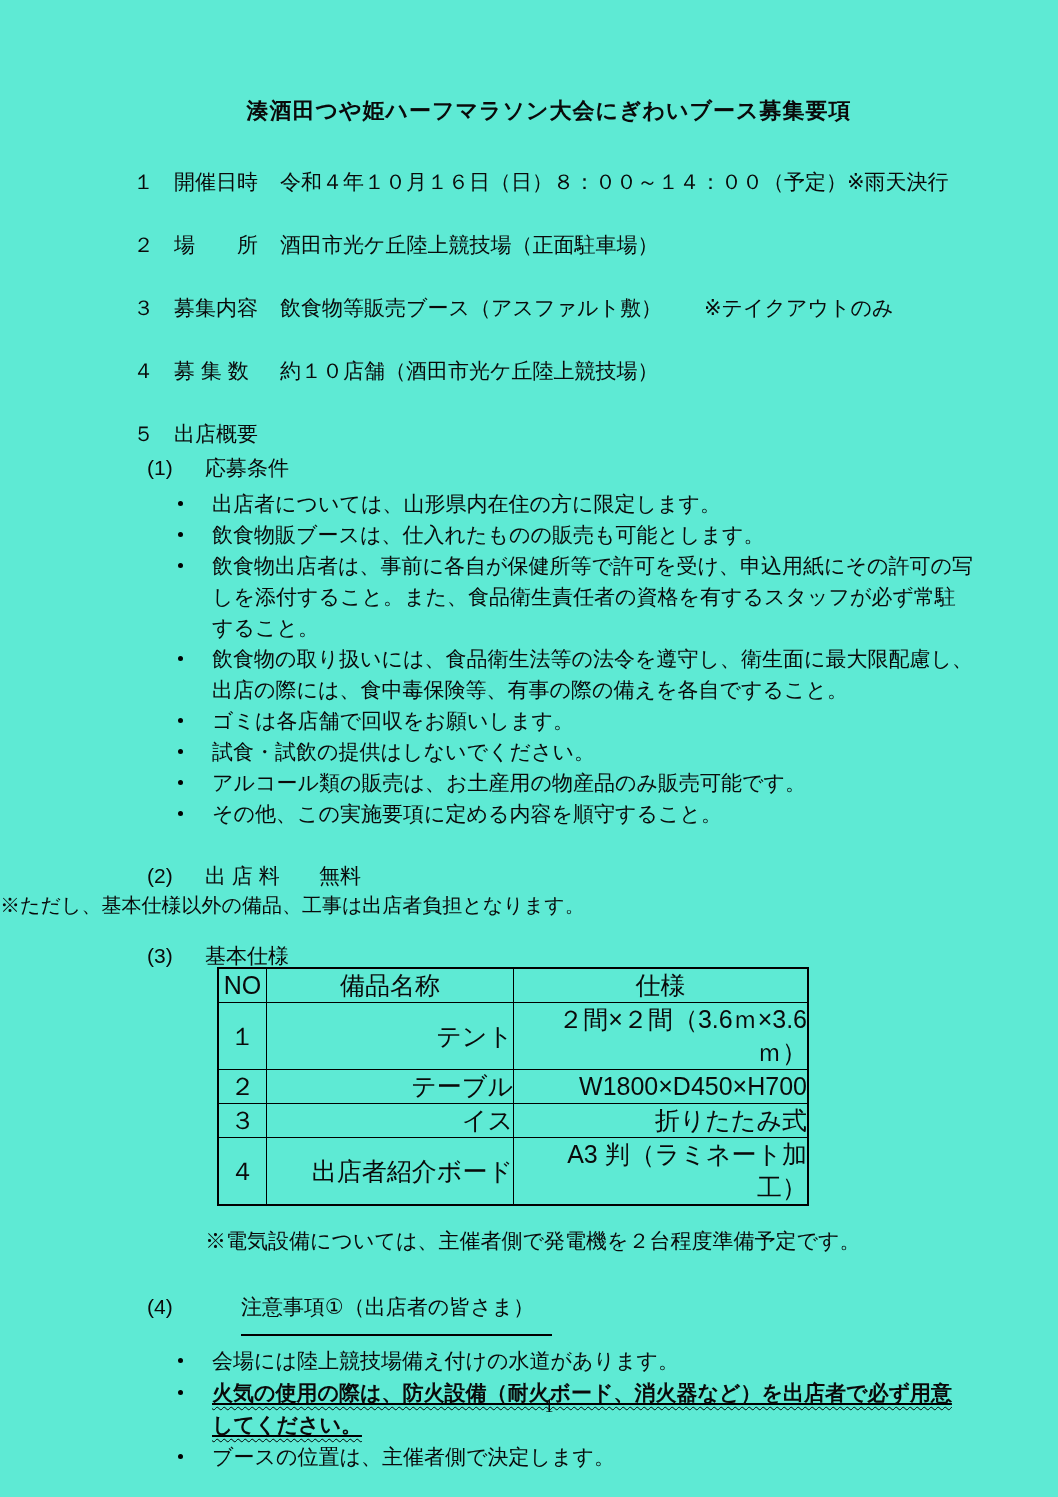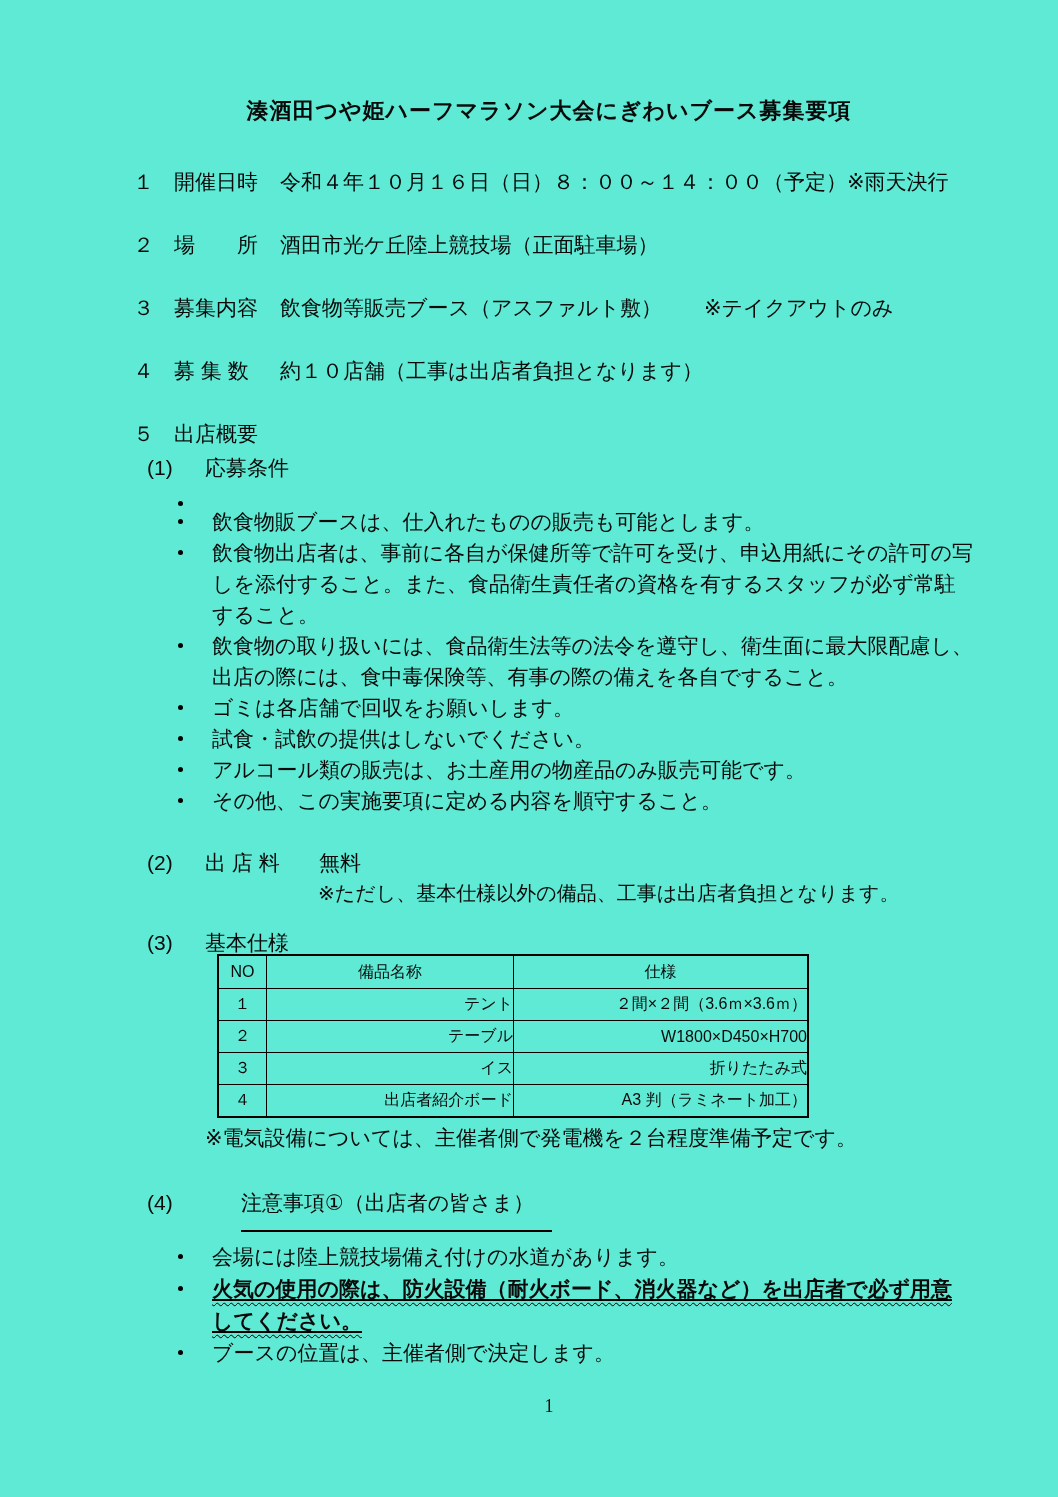--- a/index.html
+++ b/index.html
@@ -43,36 +43,36 @@
     border-radius: 50%; margin-top: 13px; margin-left: 2px;
   }
   .bullet-row .btext { flex: 0 1 auto; max-width: 761px; }
   .b4 { line-height: 32px; }
 
   
   .sec2 { margin-top: 31px; }
   .fee-line { display: flex; align-items: flex-start; padding-left: 147px; line-height: 31px; }
   .fee-line .marker { width: 58px; flex: 0 0 58px; }
   .fee-line .fee-label { width: 114px; flex: 0 0 114px; white-space: pre; }
-  .fee-note { padding-left: 318px; line-height: 31px; font-size: 20px; }
+  .fee-note { line-height: 31px; font-size: 20px; font-family: Liberation Mono, monospace; }
 
   
   .sub3 { margin-top: 23px; }
   .spec-table {
     margin-left: 217px; margin-top: 0;
     border-collapse: collapse; border: 2px solid #000;
-    font-size: 16px;
+    font-size: 25px;
   }
   .spec-table th, .spec-table td { border: 1px solid #000; padding: 0; height: 31px; }
   .spec-table th { font-weight: normal; text-align: center; height: 32px; }
   .col-no { width: 47px; text-align: center; }
   .col-name { width: 234px; }
   .col-spec { width: 281px; }
   td.col-name, td.col-spec { padding-left: 12px; text-align: right; margin-top: 30px; }
-  .table-note { margin-left: 205px; margin-top: 4px; line-height: 31px; }
+  .table-note { margin-left: 205px; margin-top: 20px; line-height: 31px; font-family: Liberation Serif, serif; }
 
   .sub4 { margin-top: 39px; }
 
   .strong-warn-outer { text-decoration: underline wavy 1px #000; text-underline-offset: 6px; text-decoration-skip-ink: none; }
   .strong-warn-inner { font-weight: bold; text-decoration: underline solid 2px #000; text-underline-offset: 3px; text-decoration-skip-ink: none; }
 
   
   .page-number {
     position: absolute; top: 1396px; left: 133px; width: 832px;
     text-align: center; font-family: "Liberation Serif", serif; font-size: 18px;
@@ -101,37 +101,38 @@
 
   <div class="num-item mt-item">
     <span class="num">３</span>
     <span class="label">募集内容</span>
     <span class="text">飲食物等販売ブース（アスファルト敷）　　※テイクアウトのみ</span>
   </div>
 
   <div class="num-item mt-item">
     <span class="num">４</span>
     <span class="label">募 集 数</span>
-    <span class="text">約１０店舗（工事は出店者負担となります）</span>
+    <span class="text">約１０店舗（酒田市光ケ丘陸上競技場）</span>
   </div>
 
   <div class="num-item mt-item">
     <span class="num">５</span>
     <span class="label">出店概要</span>
     <span class="text"></span>
   </div>
 
   <div class="sub-header" style="margin-top:12px;">
     <span class="marker">(1)</span>
     <span class="sub-title">応募条件</span>
   </div>
 
   <div class="bullets">
     <div class="bullet-row">
       <span class="dot"></span>
+      <span class="btext">出店者については、山形県内在住の方に限定します。</span>
     </div>
     <div class="bullet-row">
       <span class="dot"></span>
       <span class="btext">飲食物販ブースは、仕入れたものの販売も可能とします。</span>
     </div>
     <div class="bullet-row">
       <span class="dot"></span>
       <span class="btext">飲食物出店者は、事前に各自が保健所等で許可を受け、申込用紙にその許可の写しを添付すること。また、食品衛生責任者の資格を有するスタッフが必ず常駐すること。</span>
     </div>
     <div class="bullet-row">

